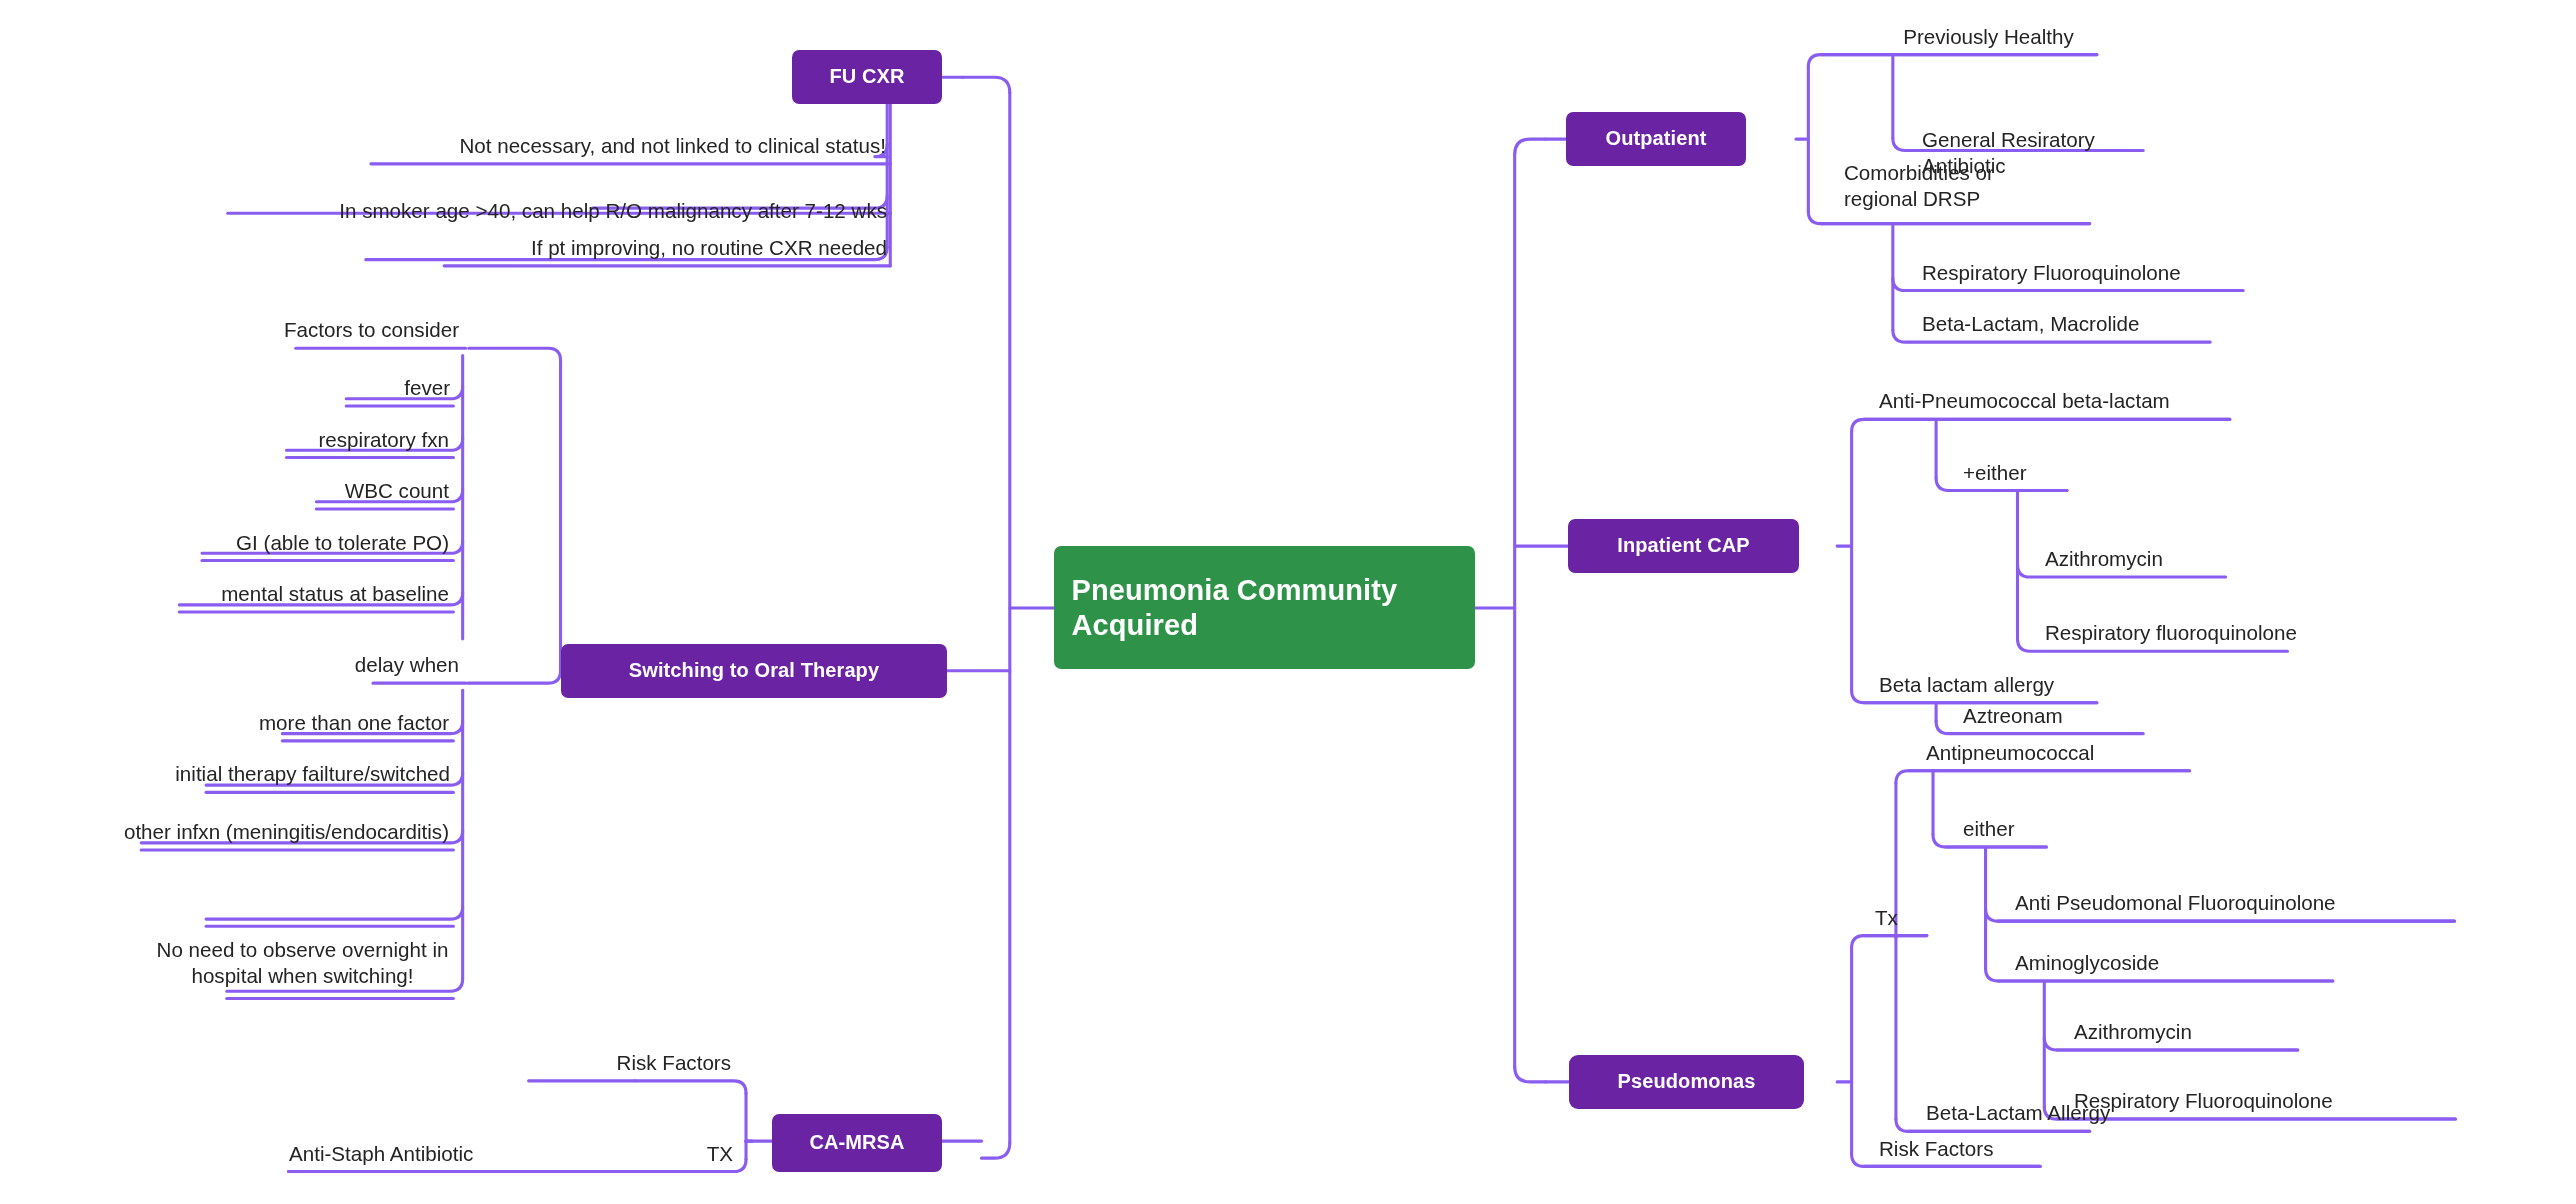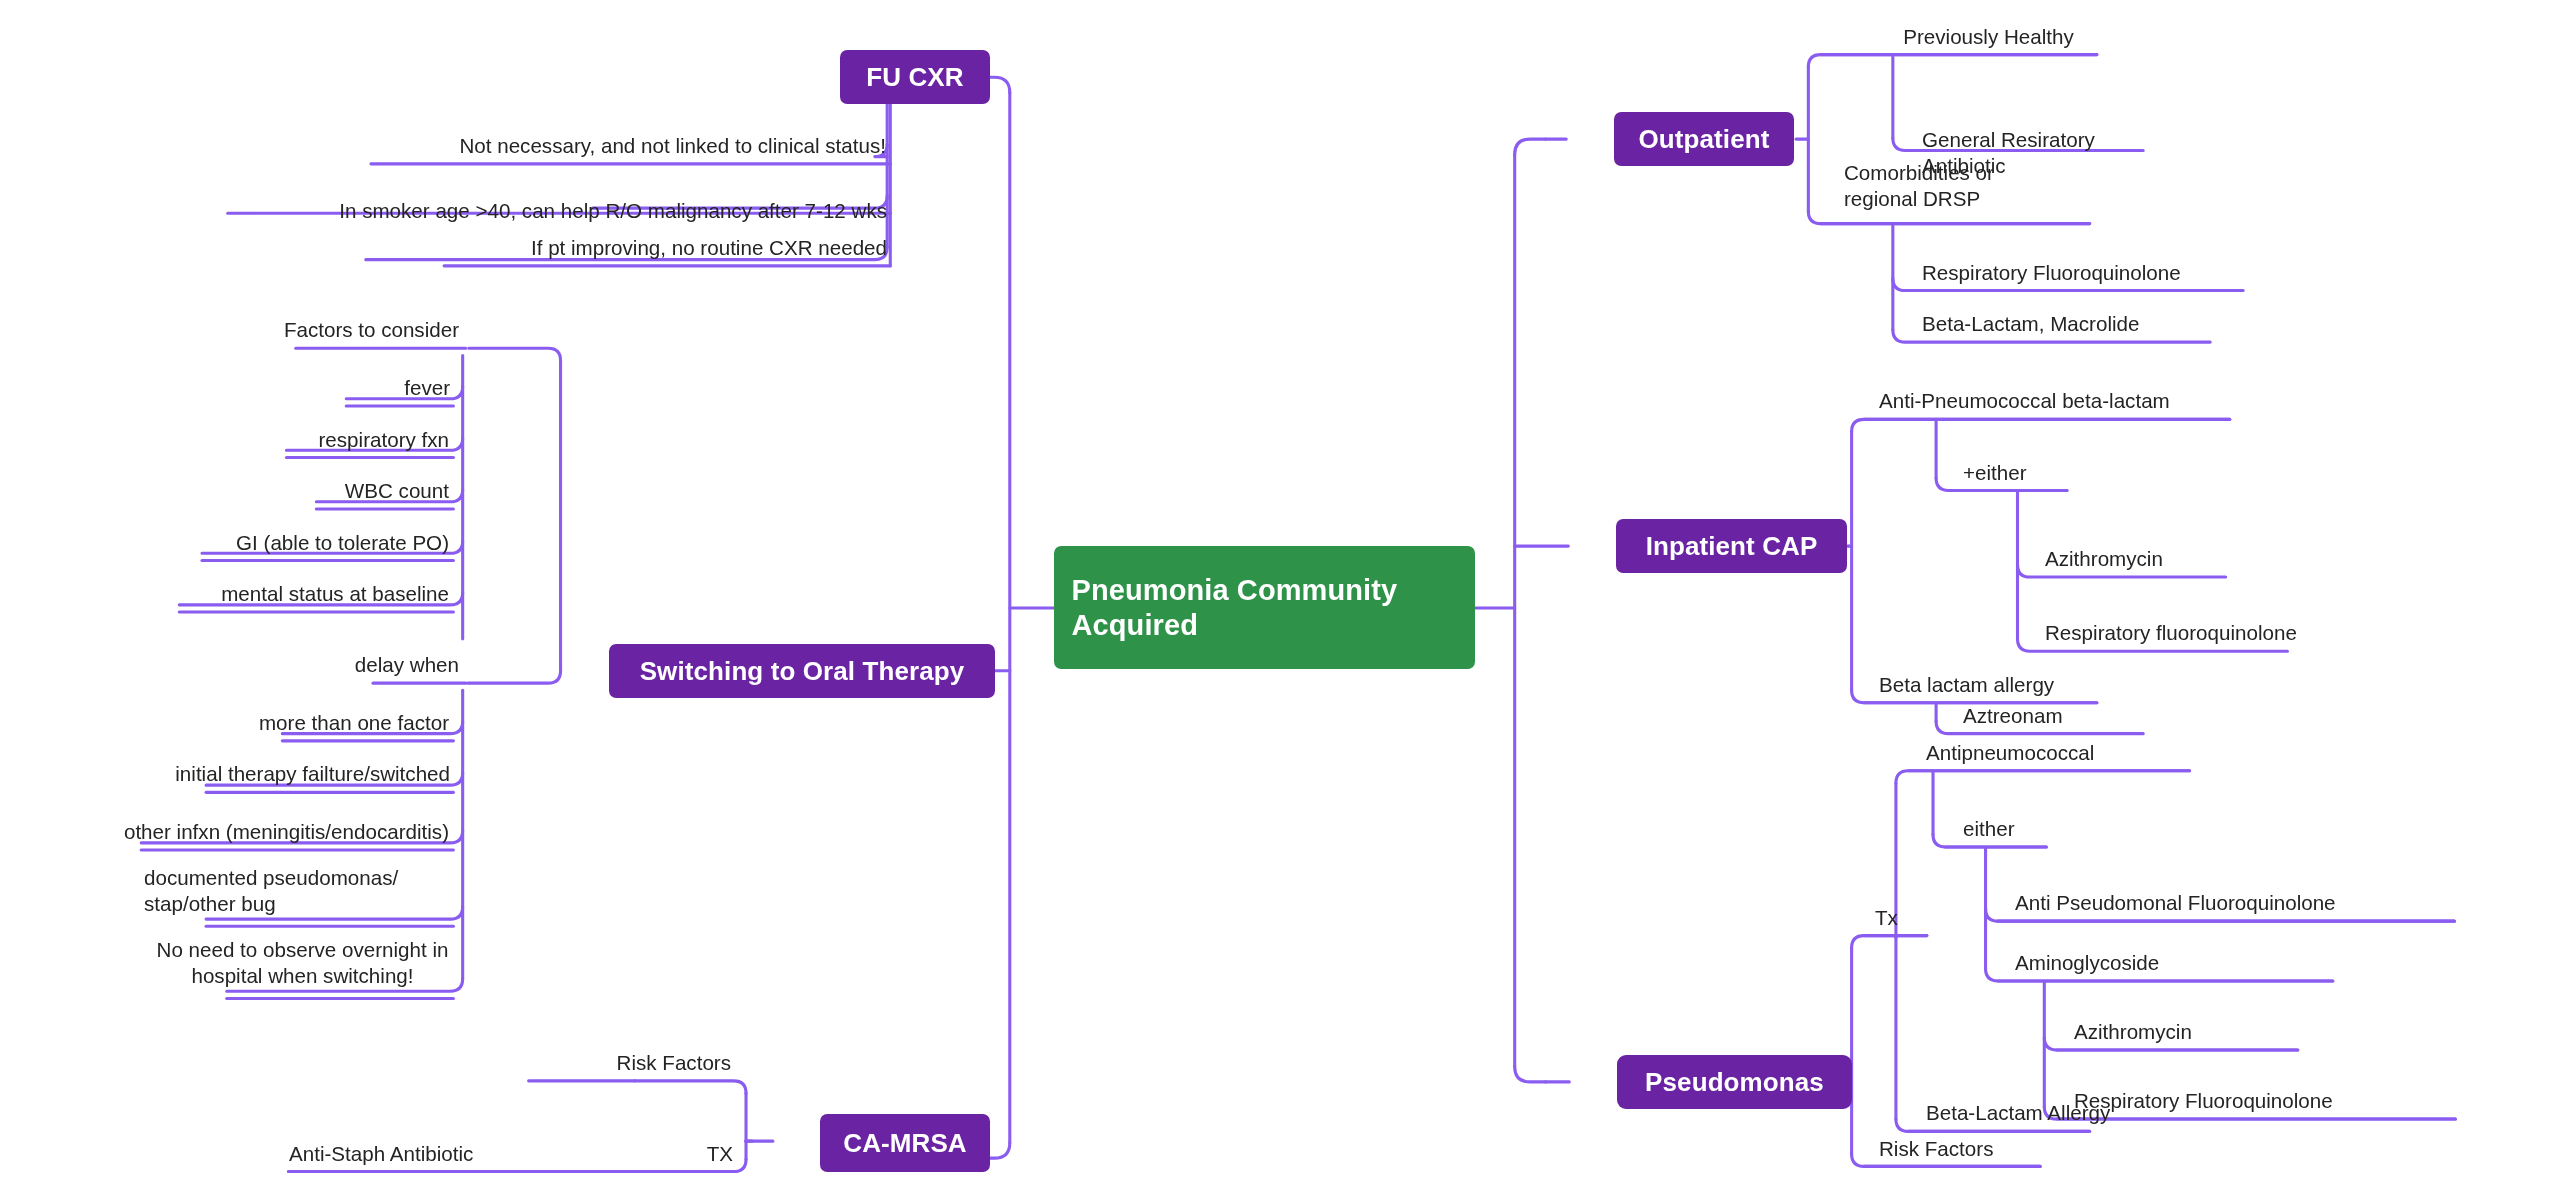--- a/index.html
+++ b/index.html
@@ -23,21 +23,21 @@
     text-align:center;
     line-height:1.18;
   }
   .node.root{
     background:#2e9349;
     font-size:29px;
     padding:0 17.5px;
     justify-content:flex-start;
     text-align:left;
   }
-  .node.branch{ background:#6a23a3; font-size:26px; padding:0 13.4px;margin-left:48px;}
+  .node.branch{ background:#6a23a3; font-size:20px; padding:0 13.4px;}
 
   
   .leaf{
     position:absolute;
     color:#242424;
     font-size:20.6px;
     line-height:1.28;
     white-space:pre;
     box-sizing:border-box;
   }
@@ -229,22 +229,20 @@
   <div class="leaf l" style="left:196px;top:427px;width:253px;">respiratory fxn</div>
   <div class="leaf l" style="left:206px;top:478px;width:243px;">WBC count</div>
   <div class="leaf l" style="left:147px;top:530px;width:302px;">GI (able to tolerate PO)</div>
   <div class="leaf l" style="left:140px;top:581px;width:309px;">mental status at baseline</div>
 
   <div class="leaf l" style="left:268px;top:652px;width:191px;">delay when</div>
 
   <div class="leaf l" style="left:170px;top:710px;width:279px;">more than one factor</div>
   <div class="leaf l" style="left:88px;top:761px;width:362px;">initial therapy failture/switched</div>
   <div class="leaf l" style="left:31px;top:819px;width:418px;">other infxn (meningitis/endocarditis)</div>
-  <div class="leaf l" style="left:144px;top:865px;width:305px;text-align:left;">documented pseudomonas/
-stap/other bug</div>
   <div class="leaf l" style="left:155px;top:937px;width:295px;text-align:center;">No need to observe overnight in
 hospital when switching!</div>
 
   <div class="leaf l" style="left:515px;top:1050px;width:216px;">Risk Factors</div>
   <div class="leaf l" style="left:608px;top:1141px;width:125px;">TX</div>
   <div class="leaf l" style="left:289px;top:1141px;width:319px;text-align:left;">Anti-Staph Antibiotic</div>
 
   <div class="leaf r" style="left:1844px;top:24px;width:289px;text-align:center;">Previously Healthy</div>
   <div class="leaf r" style="left:1922px;top:83px;width:289px;margin-top:44px;">General Resiratory
 Antibiotic</div>

